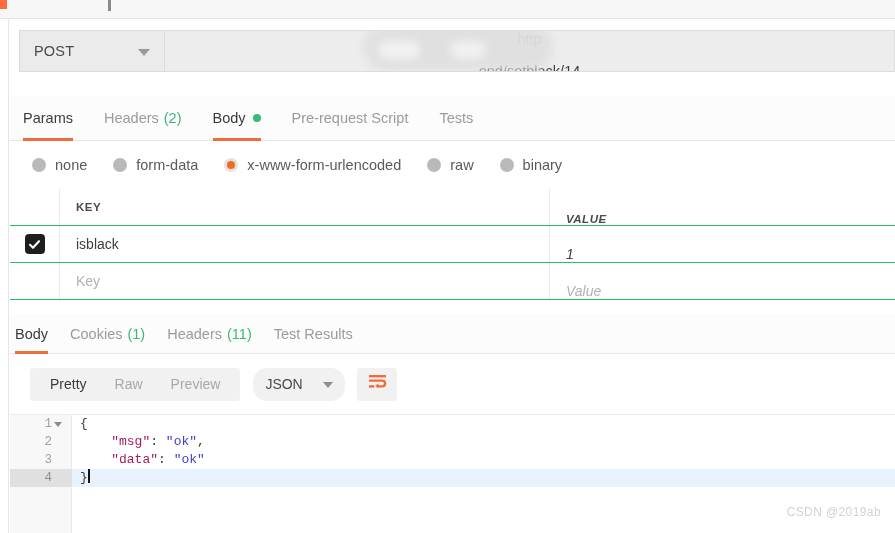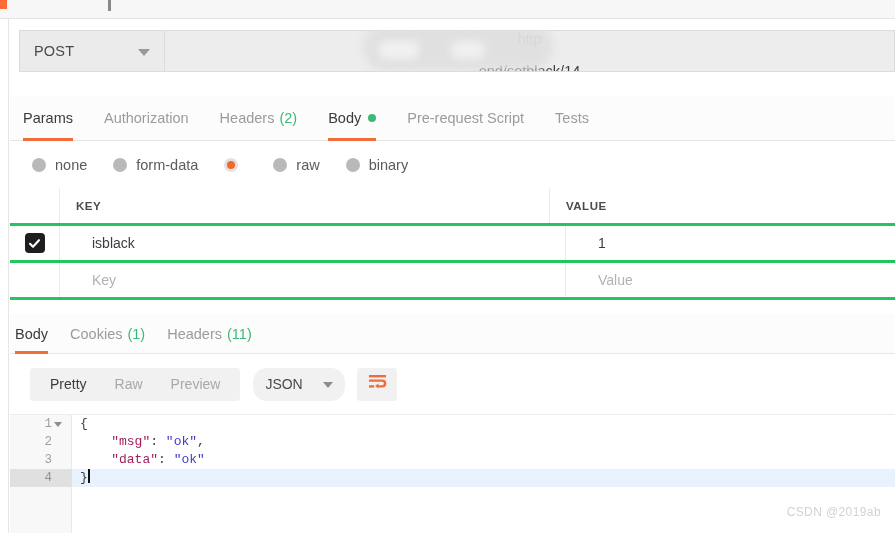--- a/index.html
+++ b/index.html
@@ -105,32 +105,32 @@
     background: #e2e2e2;
     display: flex; align-items: center; justify-content: center;
   }
   .rdot.sel::after {
     content: ""; width: 8px; height: 8px; border-radius: 50%; background: #f26b24;
   }
   .rlabel { font-size: 14.5px; color: #5b5b5b; }
 
   
   .kvtable { position: absolute; left: 10px; top: 188px; width: 885px; }
-  .kvrow { display: flex; border-bottom: 3px solid #22c55e; }
+  .kvrow { display: flex; border-bottom: 1px solid #22c55e; }
   .kvrow.head { height: 38px; }
-  .kvrow.data { height: 37px; gap: 16px; }
+  .kvrow.data { height: 37px; }
   .c-check {
     width: 50px; flex: none; border-right: 1px solid #ebebeb;
     display: flex; align-items: center; justify-content: center;
   }
   .c-key {
     width: 490px; flex: none; border-right: 1px solid #ebebeb;
     display: flex; align-items: center; padding-left: 16px;
   }
-  .c-val { flex: 1; display: flex; align-items: center; padding-left: 16px; }
+  .c-val { flex: 1; display: flex; align-items: flex-end; padding-left: 16px; font-style: italic; }
   .colhead { font-size: 11.5px; font-weight: bold; color: #4a4a4a; letter-spacing: .5px; }
   .cell { font-size: 14px; color: #3d3d3d; }
   .cell.ph { color: #b2b2b2; }
   .checkbox {
     width: 20px; height: 20px; border-radius: 4px; background: #1e1e1e;
     display: flex; align-items: center; justify-content: center;
   }
   .checkbox svg { display: block; }
 
   
@@ -234,23 +234,20 @@
       <span class="url-blur2"></span>
       <span class="url-blur3"></span>
     </div>
   </div>
 
   <div class="reqtabs">
     <div class="rtab active">
       <span>Params</span>
     </div>
     <div class="rtab">
-      <span>Authorization</span>
-    </div>
-    <div class="rtab">
       <span>Headers</span>
       <span class="cnt">(2)</span>
     </div>
     <div class="rtab active">
       <span>Body</span>
       <span class="greendot"></span>
     </div>
     <div class="rtab">
       <span>Pre-request Script</span>
     </div>
@@ -263,20 +260,21 @@
     <div class="radio">
       <span class="rdot"></span>
       <span class="rlabel">none</span>
     </div>
     <div class="radio">
       <span class="rdot"></span>
       <span class="rlabel">form-data</span>
     </div>
     <div class="radio">
       <span class="rdot sel"></span>
+      <span class="rlabel">x-www-form-urlencoded</span>
     </div>
     <div class="radio">
       <span class="rdot"></span>
       <span class="rlabel">raw</span>
     </div>
     <div class="radio">
       <span class="rdot"></span>
       <span class="rlabel">binary</span>
     </div>
   </div>
@@ -321,20 +319,23 @@
     <div class="rtab active">
       <span>Body</span>
     </div>
     <div class="rtab">
       <span>Cookies</span>
       <span class="cnt">(1)</span>
     </div>
     <div class="rtab">
       <span>Headers</span>
       <span class="cnt">(11)</span>
+    </div>
+    <div class="rtab">
+      <span>Test Results</span>
     </div>
   </div>
 
   <div class="resptoolbar">
     <div class="seg">
       <span class="segbtn active">Pretty</span>
       <span class="segbtn">Raw</span>
       <span class="segbtn">Preview</span>
     </div>
     <div class="fmt">

